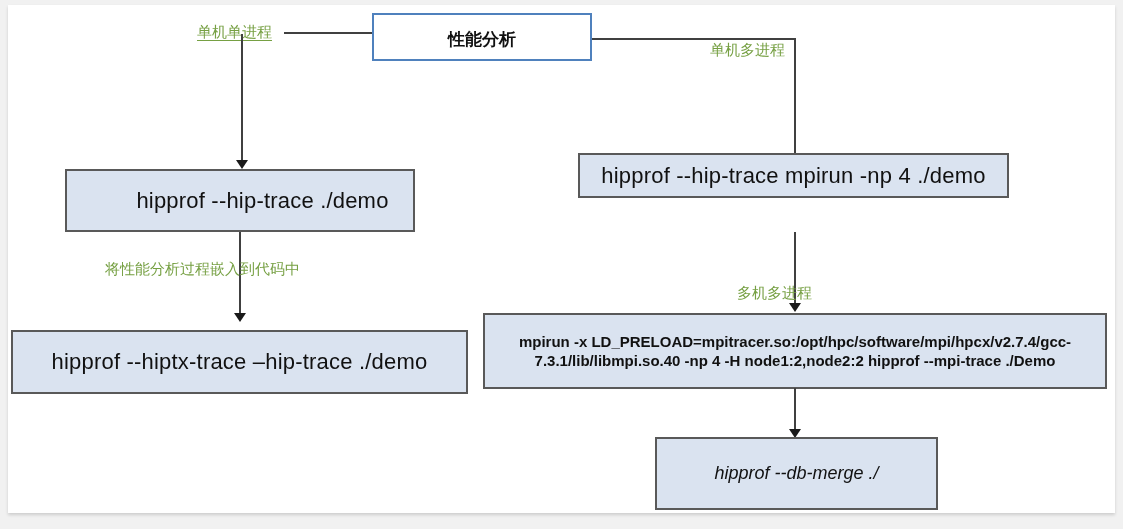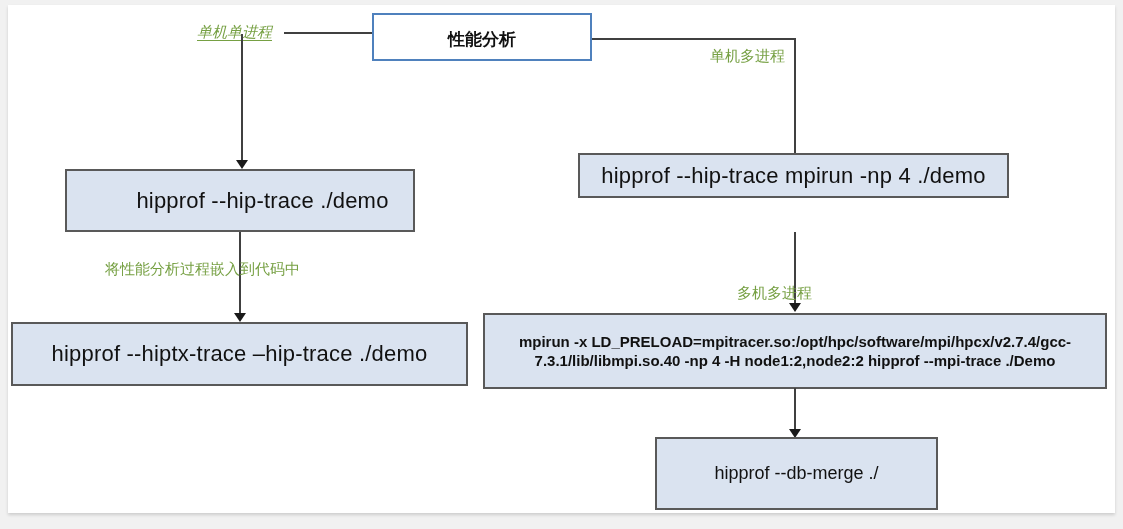--- a/index.html
+++ b/index.html
@@ -38,29 +38,29 @@
     border: 2px solid var(--title-border, #4f81bd);
     display: flex;
     align-items: center;
     justify-content: center;
     font-weight: bold;
     font-size: 17px;
     color: #111;
     padding-top: 4px;
   }
   .cmd-lg { font-size: 22px; letter-spacing: 0.2px; }
-  .cmd-md { font-size: 18px; }
+  .cmd-md { font-size: 18px; font-style: italic; }
   .cmd-sm { font-size: 15px; line-height: 19px; padding: 0 0; word-break: break-word; font-weight: bold; }
   .edge-label {
     position: absolute;
     color: var(--green, #76a043);
     font-size: 15px;
     white-space: nowrap;
   }
-  .underlined { text-decoration: underline; text-underline-offset: 3px; font-style: italic; }
+  .underlined { text-decoration: underline; text-underline-offset: 3px; }
   .line {
     position: absolute;
     background: var(--line, #404040);
   }
   .hline { height: 2px; }
   .vline { width: 2px; }
   .arrow-down {
     position: absolute;
     width: 0; height: 0;
     border-left: 6px solid transparent;
@@ -77,41 +77,41 @@
     <div class="node-title" style="left:364px; top:8px; width:220px; height:48px;">
       <span>性能分析</span>
     </div>
 
     <span class="edge-label underlined" style="left:189px; top:18px;">单机单进程</span>
     <div class="line hline" style="left:276px; top:27px; width:88px;"></div>
     <div class="line vline" style="left:233px; top:29px; height:127px;"></div>
     <div class="arrow-down" style="left:228px; top:155px;"></div>
 
     <div class="line hline" style="left:584px; top:33px; width:203px;"></div>
-    <span class="edge-label" style="left:702px; top:42px;">单机多进程</span>
+    <span class="edge-label" style="left:702px; top:36px;">单机多进程</span>
     <div class="line vline" style="left:786px; top:33px; height:123px;"></div>
     <div class="arrow-down" style="left:781px; top:155px;"></div>
 
     <div class="node cmd-lg" style="left:57px; top:164px; width:350px; height:63px;padding-left:45px;">
       <span>hipprof --hip-trace ./demo</span>
     </div>
 
     <div class="node cmd-lg" style="left:570px; top:148px; width:431px; height:45px;">
       <span>hipprof --hip-trace mpirun -np 4 ./demo</span>
     </div>
 
     <div class="line vline" style="left:231px; top:227px; height:82px;"></div>
     <span class="edge-label" style="left:97px; top:255px;font-family:Liberation Serif, serif;">将性能分析过程嵌入到代码中</span>
     <div class="arrow-down" style="left:226px; top:308px;"></div>
 
     <div class="line vline" style="left:786px; top:227px; height:72px;"></div>
     <span class="edge-label" style="left:729px; top:255px;margin-top:24px;">多机多进程</span>
     <div class="arrow-down" style="left:781px; top:298px;"></div>
 
-    <div class="node cmd-lg" style="left:3px; top:317px; width:457px; height:64px;">
+    <div class="node cmd-lg" style="left:3px; top:325px; width:457px; height:64px;">
       <span>hipprof --hiptx-trace –hip-trace ./demo</span>
     </div>
 
     <div class="node cmd-sm" style="left:475px; top:308px; width:624px; height:76px;">
       <span>mpirun -x LD_PRELOAD=mpitracer.so:/opt/hpc/software/mpi/hpcx/v2.7.4/gcc-7.3.1/lib/libmpi.so.40 -np 4 -H node1:2,node2:2 hipprof --mpi-trace ./Demo</span>
     </div>
 
     <div class="line vline" style="left:786px; top:383px; height:42px;"></div>
     <div class="arrow-down" style="left:781px; top:424px;"></div>
 

